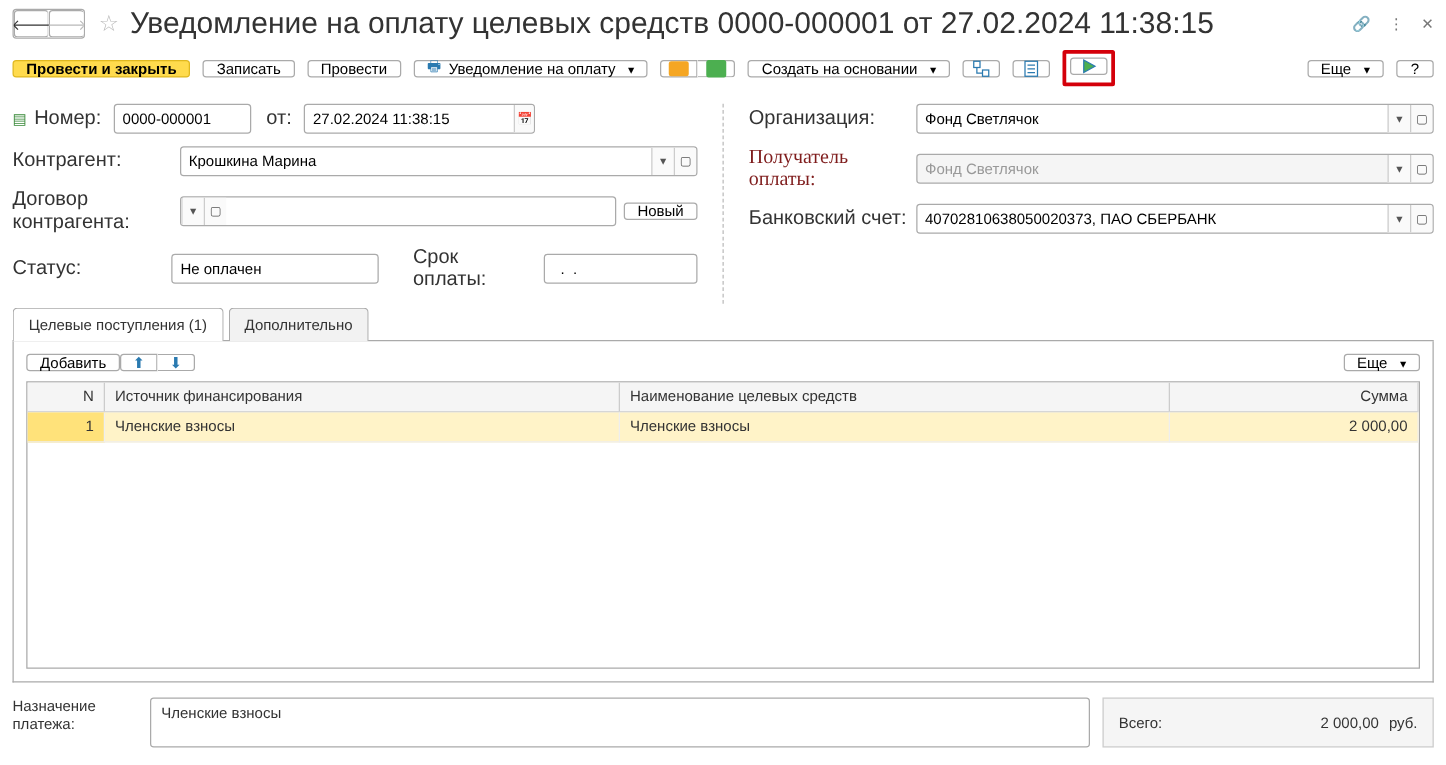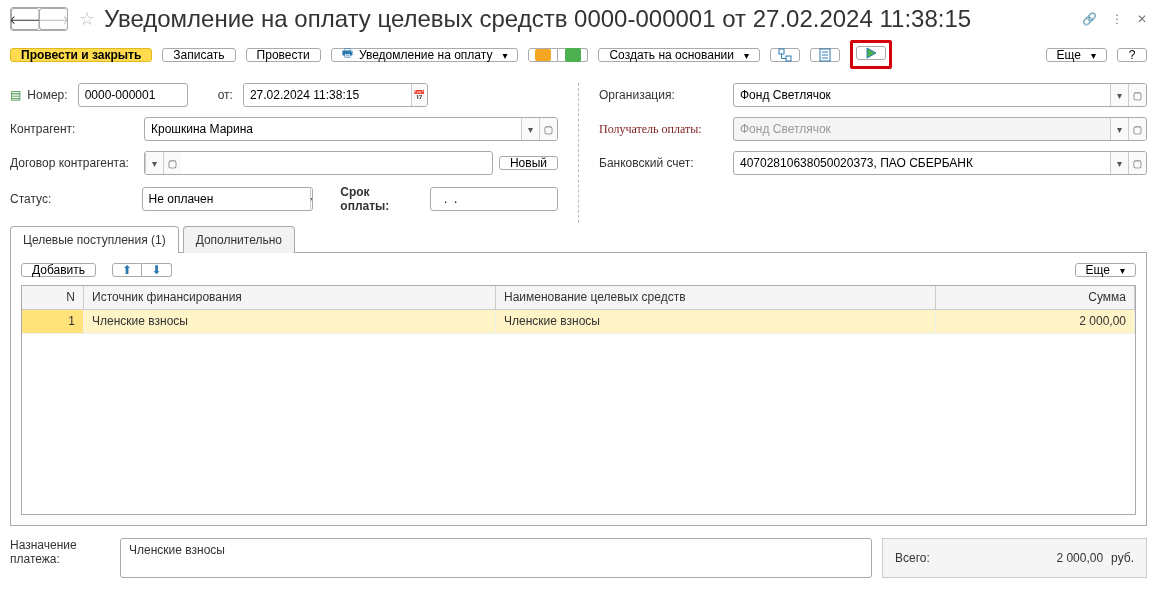--- a/index.html
+++ b/index.html
@@ -25,36 +25,36 @@
   .btn-group .btn:last-child{border-top-right-radius:3px;border-bottom-right-radius:3px;}
   .btn-group .btn + .btn{border-left:none;}
   .toolbar .spacer{flex:1;}
 
   .red-box{border:3px solid #d4000a; border-radius:2px; padding:3px;}
 
   .form-area{display:flex; margin-top:14px; gap:20px;}
   .col{flex:1;}
   .divider{border-left:1px dashed #bbb;}
   .row{display:flex; align-items:center; margin-bottom:10px; gap:6px;}
-  .row label{width:128px; font-size:12px;}
+  .row label{width:128px; font-size:16px;}
   .row label.short{width:auto; margin-right:4px;}
   .row label.gray{color:#7f1d1d;font-family:Liberation Serif, serif;}
   .input-combo{display:flex; border:1px solid #aaa; border-radius:3px; height:24px; background:#fff; overflow:hidden;}
   .input-combo input{border:none; outline:none; padding:0 6px; font-size:12px; flex:1; background:transparent;}
   .input-combo .ib{width:18px; border-left:1px solid #ccc; display:flex; align-items:center; justify-content:center; font-size:10px; color:#555; cursor:pointer; background:#fafafa;}
   .input-combo.disabled{background:#f5f5f5;}
   .input-combo.disabled input{color:#999;}
 
   .tabs-wrap{margin-top:2px;}
   .tabs{display:flex; border-bottom:1px solid #aaa;}
   .tab{padding:6px 12px; border:1px solid #aaa; border-bottom:none; background:#f2f2f2; border-top-left-radius:4px;border-top-right-radius:4px; margin-right:4px; cursor:pointer; position:relative; top:1px;}
   .tab.active{background:#fff;}
   .tab-body{border:1px solid #aaa; border-top:none; padding:10px;}
 
-  .tb-toolbar{display:flex; align-items:flex-start; gap:16px;}
+  .tb-toolbar{display:flex; align-items:flex-start; gap:0;}
   .tb-toolbar .spacer{flex:1;}
   .grid{border:1px solid #aaa; margin-top:8px; height:230px; overflow:hidden; position:relative;}
   .ghead{display:flex; background:#f5f5f5; height:24px; border-bottom:1px solid #ccc;}
   .ghead div{padding:4px 8px; border-right:1px solid #ccc; font-size:12px;}
   .grow{display:flex; height:24px; background:#fff3c8;}
   .grow div{padding:4px 8px; border-right:1px solid #eee; border-bottom:1px solid #eee; font-size:12px;}
   .c-n{width:62px; text-align:right;}
   .c-src{width:412px;}
   .c-name{width:440px;}
   .c-sum{flex:1; text-align:right;}
@@ -142,21 +142,21 @@
 </div>
 
 <div class="form-area">
   <div class="col">
     <div class="row">
       <span style="color:#3a8a3a;">▤</span>
       <label class="short">Номер:</label>
       <div class="input-combo" style="width:110px;">
           <input value="0000-000001" style="">
         </div>
-      <label class="short" style="margin-left:24px;">от:</label>
+      <label class="short" style="margin-left:6px;">от:</label>
       <div class="input-combo" style="width:185px;">
         <input value="27.02.2024 11:38:15" style="">
         <div class="ib">📅</div>
       </div>
     </div>
     <div class="row">
       <label>Контрагент:</label>
       <div class="input-combo" style="flex:1;">
         <input value="Крошкина Марина" style="">
         <div class="ib">▾</div>
@@ -170,21 +170,21 @@
         <div class="ib">▢</div>
       </div>
       <button class="btn">Новый</button>
     </div>
     <div class="row">
       <label>Статус:</label>
       <div class="input-combo" style="width:175px;">
         <input value="Не оплачен" style="">
         <div class="ib">▾</div>
       </div>
-      <label class="short" style="margin-left:21px;font-weight:bold;">Срок оплаты:</label>
+      <label class="short" style="margin-left:21px;">Срок оплаты:</label>
       <div class="input-combo" style="width:130px;">
         <input value="  .  .    " style="">
 
       </div>
     </div>
   </div>
 
   <div class="divider"></div>
 
   <div class="col">

